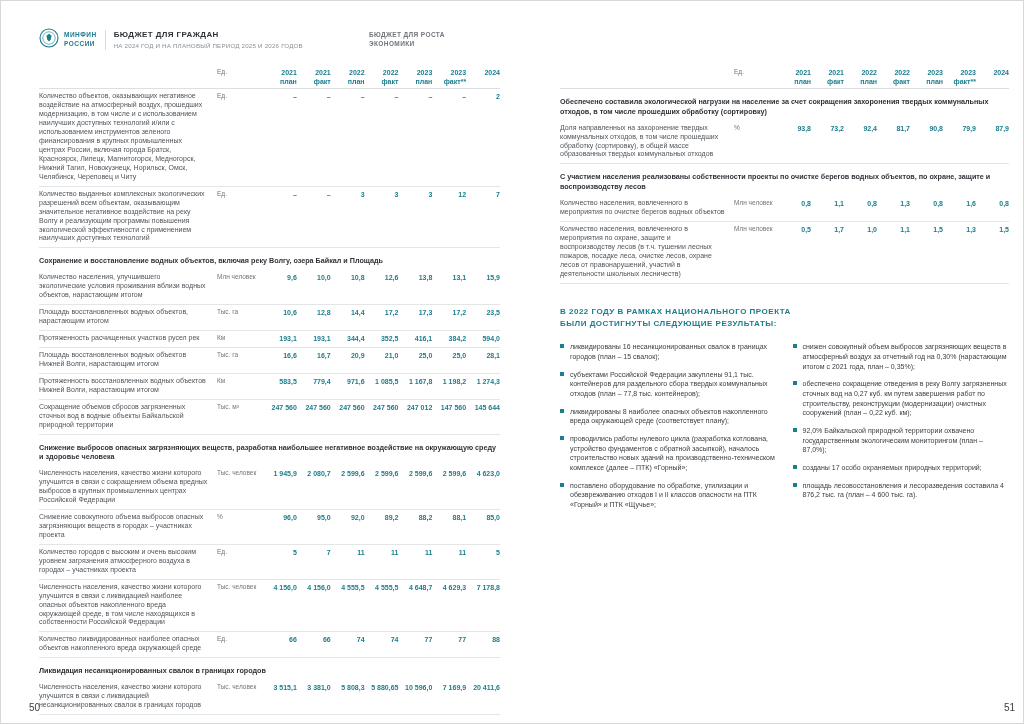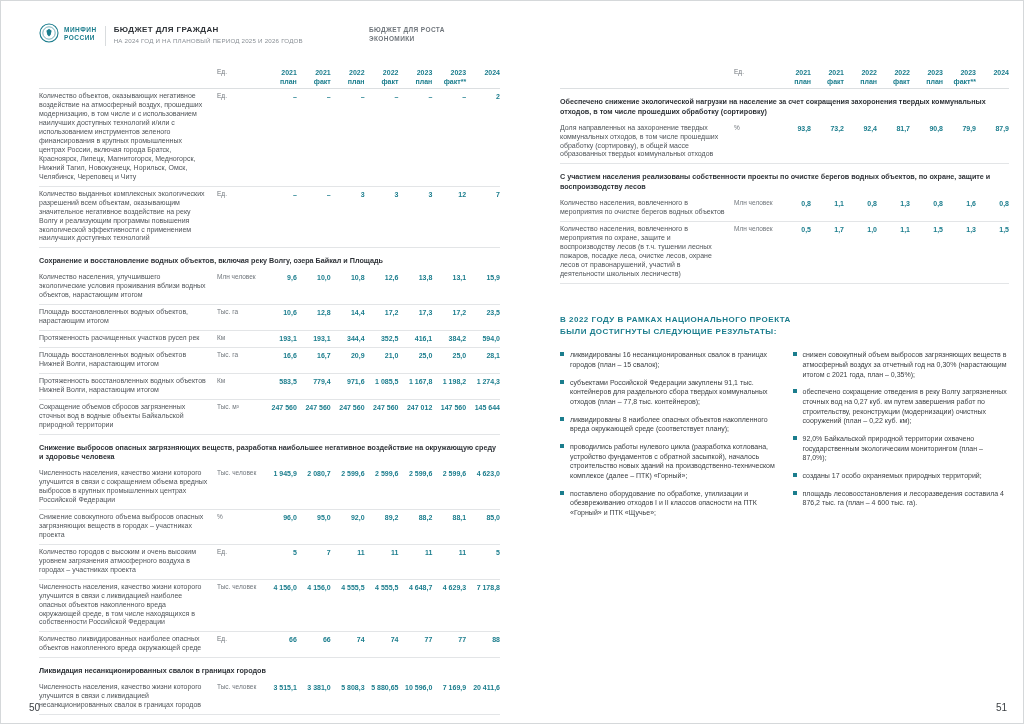--- a/index.html
+++ b/index.html
@@ -5,21 +5,21 @@
   *{box-sizing:border-box;margin:0;padding:0}
   html,body{background:#e8eaec}
   :root{--teal:#1b7d8d}
   .spread{width:1024px;height:724px;background:#fff;display:flex;position:relative;
     border:1px solid #d5d8da;font-family:"Liberation Sans",sans-serif;margin:0 auto;overflow:hidden}
   .page{position:relative;width:511px;height:100%;overflow:hidden}
   .page.left{padding:22px 12px 0 38px}
   .page.right{padding:64px 14px 0 48px}
 
   
-  .doc-header{display:flex;align-items:flex-start;margin-bottom:12px;height:30px}
+  .doc-header{display:flex;align-items:center;margin-bottom:12px;height:30px}
   .logo-badge{width:20px;height:20px;flex:0 0 auto}
   .logo-text{font-size:6.5px;font-weight:bold;color:var(--teal);letter-spacing:.5px;line-height:1.3;padding-top:3px;margin-left:5px}
   .hdr-div{width:1px;height:20px;background:#d9dcde;margin:3px 8px 0 8px}
   .doc-title{font-size:8px;font-weight:bold;color:#2f3338;letter-spacing:.4px;padding-top:2px}
   .doc-subtitle{font-size:6.2px;color:#8a9096;letter-spacing:.2px;margin-top:3px}
   .tagline{font-size:6.5px;color:#70767c;letter-spacing:.4px;line-height:1.4;margin-left:66px;padding-top:2px;font-weight:bold}
 
   
   .t{width:100%}
   .trow{display:grid;align-items:start;border-bottom:1px solid #e3e5e7;padding:3px 0 4px}
@@ -27,31 +27,31 @@
   .right .trow{grid-template-columns:174px 44px repeat(7,1fr)}
   .thead{border-bottom:1px solid #dcdfe1;padding-bottom:2px}
   .colhead{font-size:6.5px;color:#8a9096;line-height:1.3;text-align:right;font-weight:normal}
   .colhead.c-unit{text-align:left}
   .c-label{font-size:7px;color:#50555a;line-height:1.28;padding-right:8px}
   .c-unit{font-size:6.5px;color:#70767c;line-height:1.25;padding-right:4px}
   .c-val{font-size:7px;font-weight:bold;color:var(--teal);text-align:right;line-height:1.3;padding-left:2px}
   .tsection{font-size:7.2px;font-weight:bold;color:#2f3338;line-height:1.35;padding:8px 0 4px}
 
   
-  .results{margin-top:30px}
+  .results{margin-top:22px}
   .results-title{font-size:8px;font-weight:bold;color:var(--teal);letter-spacing:.5px;line-height:1.55;max-width:250px}
   .results-cols{display:flex;gap:16px;margin-top:12px}
   .bullets{flex:1;min-width:0}
   .bullet-item{display:flex;margin-bottom:8px}
   .bullet-marker{width:4px;height:4px;background:var(--teal);flex:0 0 auto;margin:2px 6px 0 0}
   .bullet-text{font-size:7px;color:#3a3e42;line-height:1.38;flex:1}
 
   .pagenum{position:absolute;bottom:10px;font-size:10px;color:#3a3e42}
   .pn-left{left:28px}
-  .pn-right{right:16px}
+  .pn-right{right:8px}
 </style>
 </head>
 <body>
 
 <div class="spread">
 
   <section class="page left">
     <header class="doc-header">
       <span class="logo-badge">
         <svg width="20" height="20" viewBox="0 0 20 20">
@@ -297,21 +297,21 @@
           </div>
           <div class="c-val colhead">
             <div>2023</div>
             <div>факт**</div>
           </div>
           <div class="c-val colhead">
             <div>2024</div>
             <div></div>
           </div>
         </div>
-        <div class="tsection">Обеспечено снижение экологической нагрузки на население за счет сокращения захоронения твердых коммунальных отходов, в том числе прошедших обработку (сортировку)</div>
+        <div class="tsection">Обеспечено составила экологической нагрузки на население за счет сокращения захоронения твердых коммунальных отходов, в том числе прошедших обработку (сортировку)</div>
         <div class="trow">
           <div class="c-label">Доля направленных на захоронение твердых коммунальных отходов, в том числе прошедших обработку (сортировку), в общей массе образованных твердых коммунальных отходов</div>
           <div class="c-unit">%</div>
           <div class="c-val">93,8</div>
           <div class="c-val">73,2</div>
           <div class="c-val">92,4</div>
           <div class="c-val">81,7</div>
           <div class="c-val">90,8</div>
           <div class="c-val">79,9</div>
           <div class="c-val">87,9</div>

